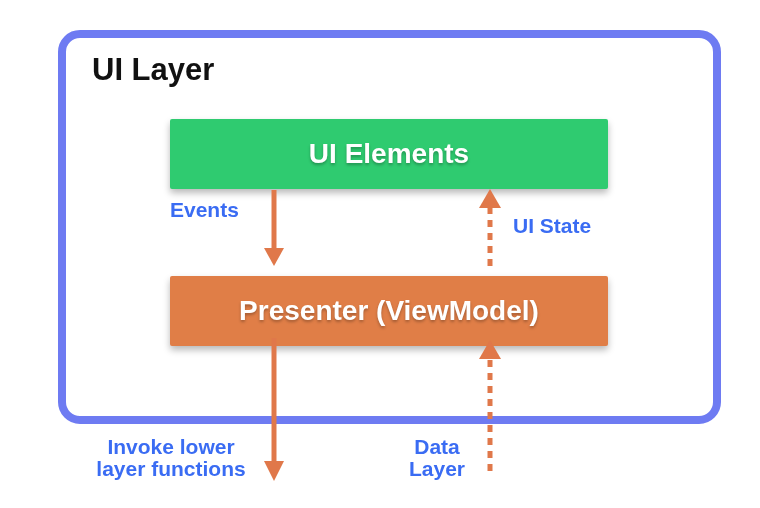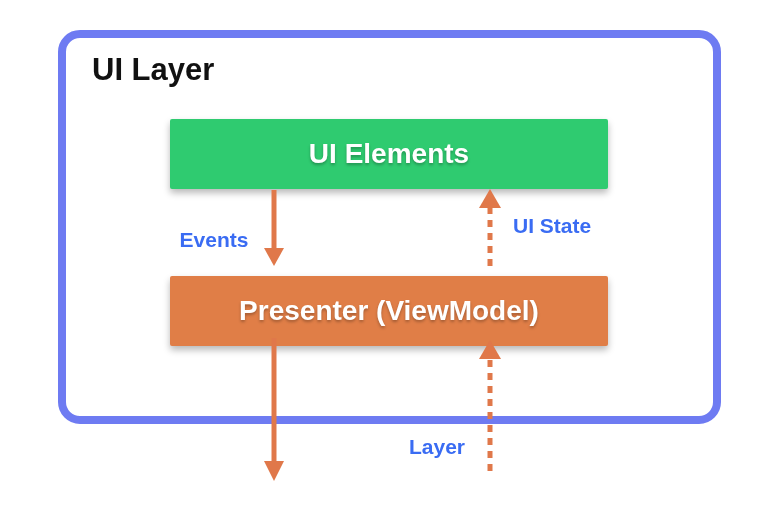--- a/index.html
+++ b/index.html
@@ -74,21 +74,21 @@
 
   .flow-label {
     position: absolute;
     color: var(--label-blue);
     font-size: 21px;
     font-weight: bold;
     line-height: 22px;
     white-space: nowrap;
   }
   .flow-label span { display: block; }
-  .label-events { left: 170px; width: 88px; top: 229px; text-align: center; }
+  .label-events { left: 170px; width: 88px; top: 199px; text-align: left; }
   .label-ui-state { left: 513px; top: 215px; }
   .label-invoke { left: 71px; width: 200px; top: 436px; text-align: center; }
   .label-data-stream { left: 377px; width: 120px; top: 436px; text-align: center; }
 </style>
 </head>
 <body>
 
 <div class="canvas">
 
   <div class="ui-layer-box"></div>
@@ -115,18 +115,23 @@
     <polygon class="arrow-head" points="264,461 284,461 274,481"></polygon>
 
     <line class="arrow-line dashed" x1="490" y1="471" x2="490" y2="359"></line>
     <polygon class="arrow-head" points="479,359 501,359 490,340"></polygon>
   </svg>
 
   <div class="flow-label label-events">Events</div>
 
   <div class="flow-label label-ui-state">UI State</div>
 
+  <div class="flow-label label-invoke">
+    <span>Invoke lower</span>
+    <span>layer functions</span>
+  </div>
 
   <div class="flow-label label-data-stream">
+    <span>Data</span>
     <span>Layer</span>
   </div>
 
 </div>
 
 </body></html>

